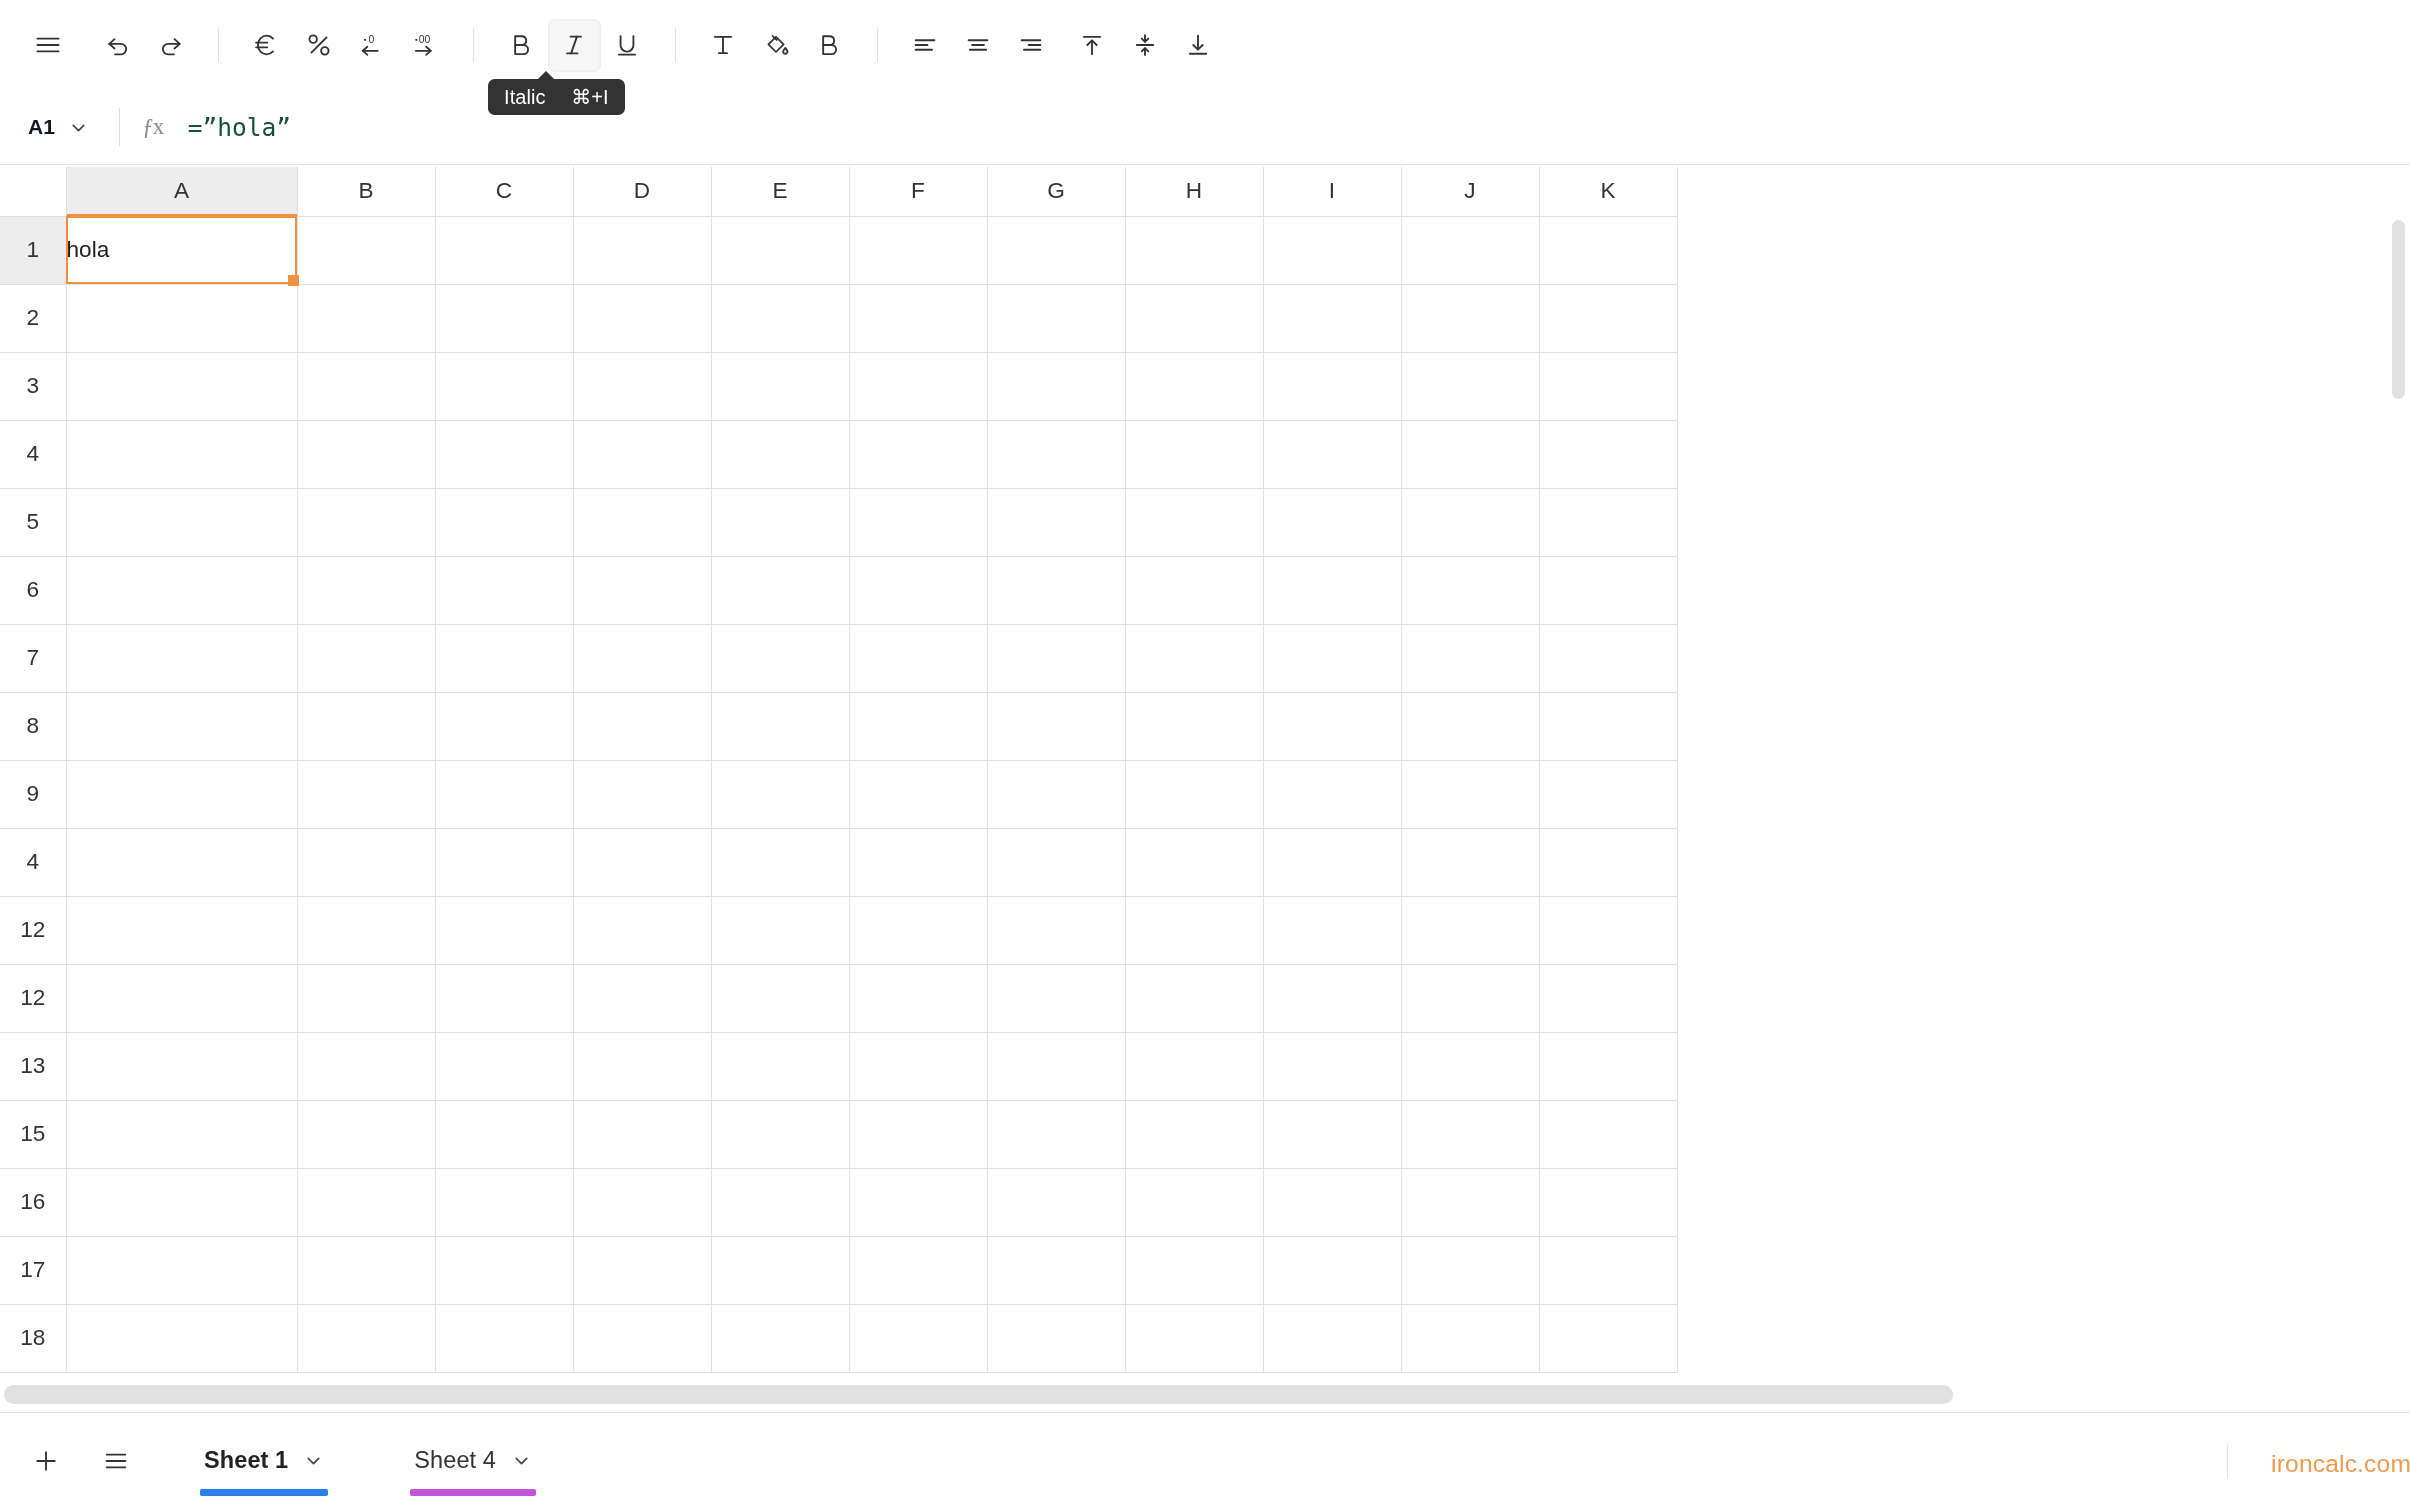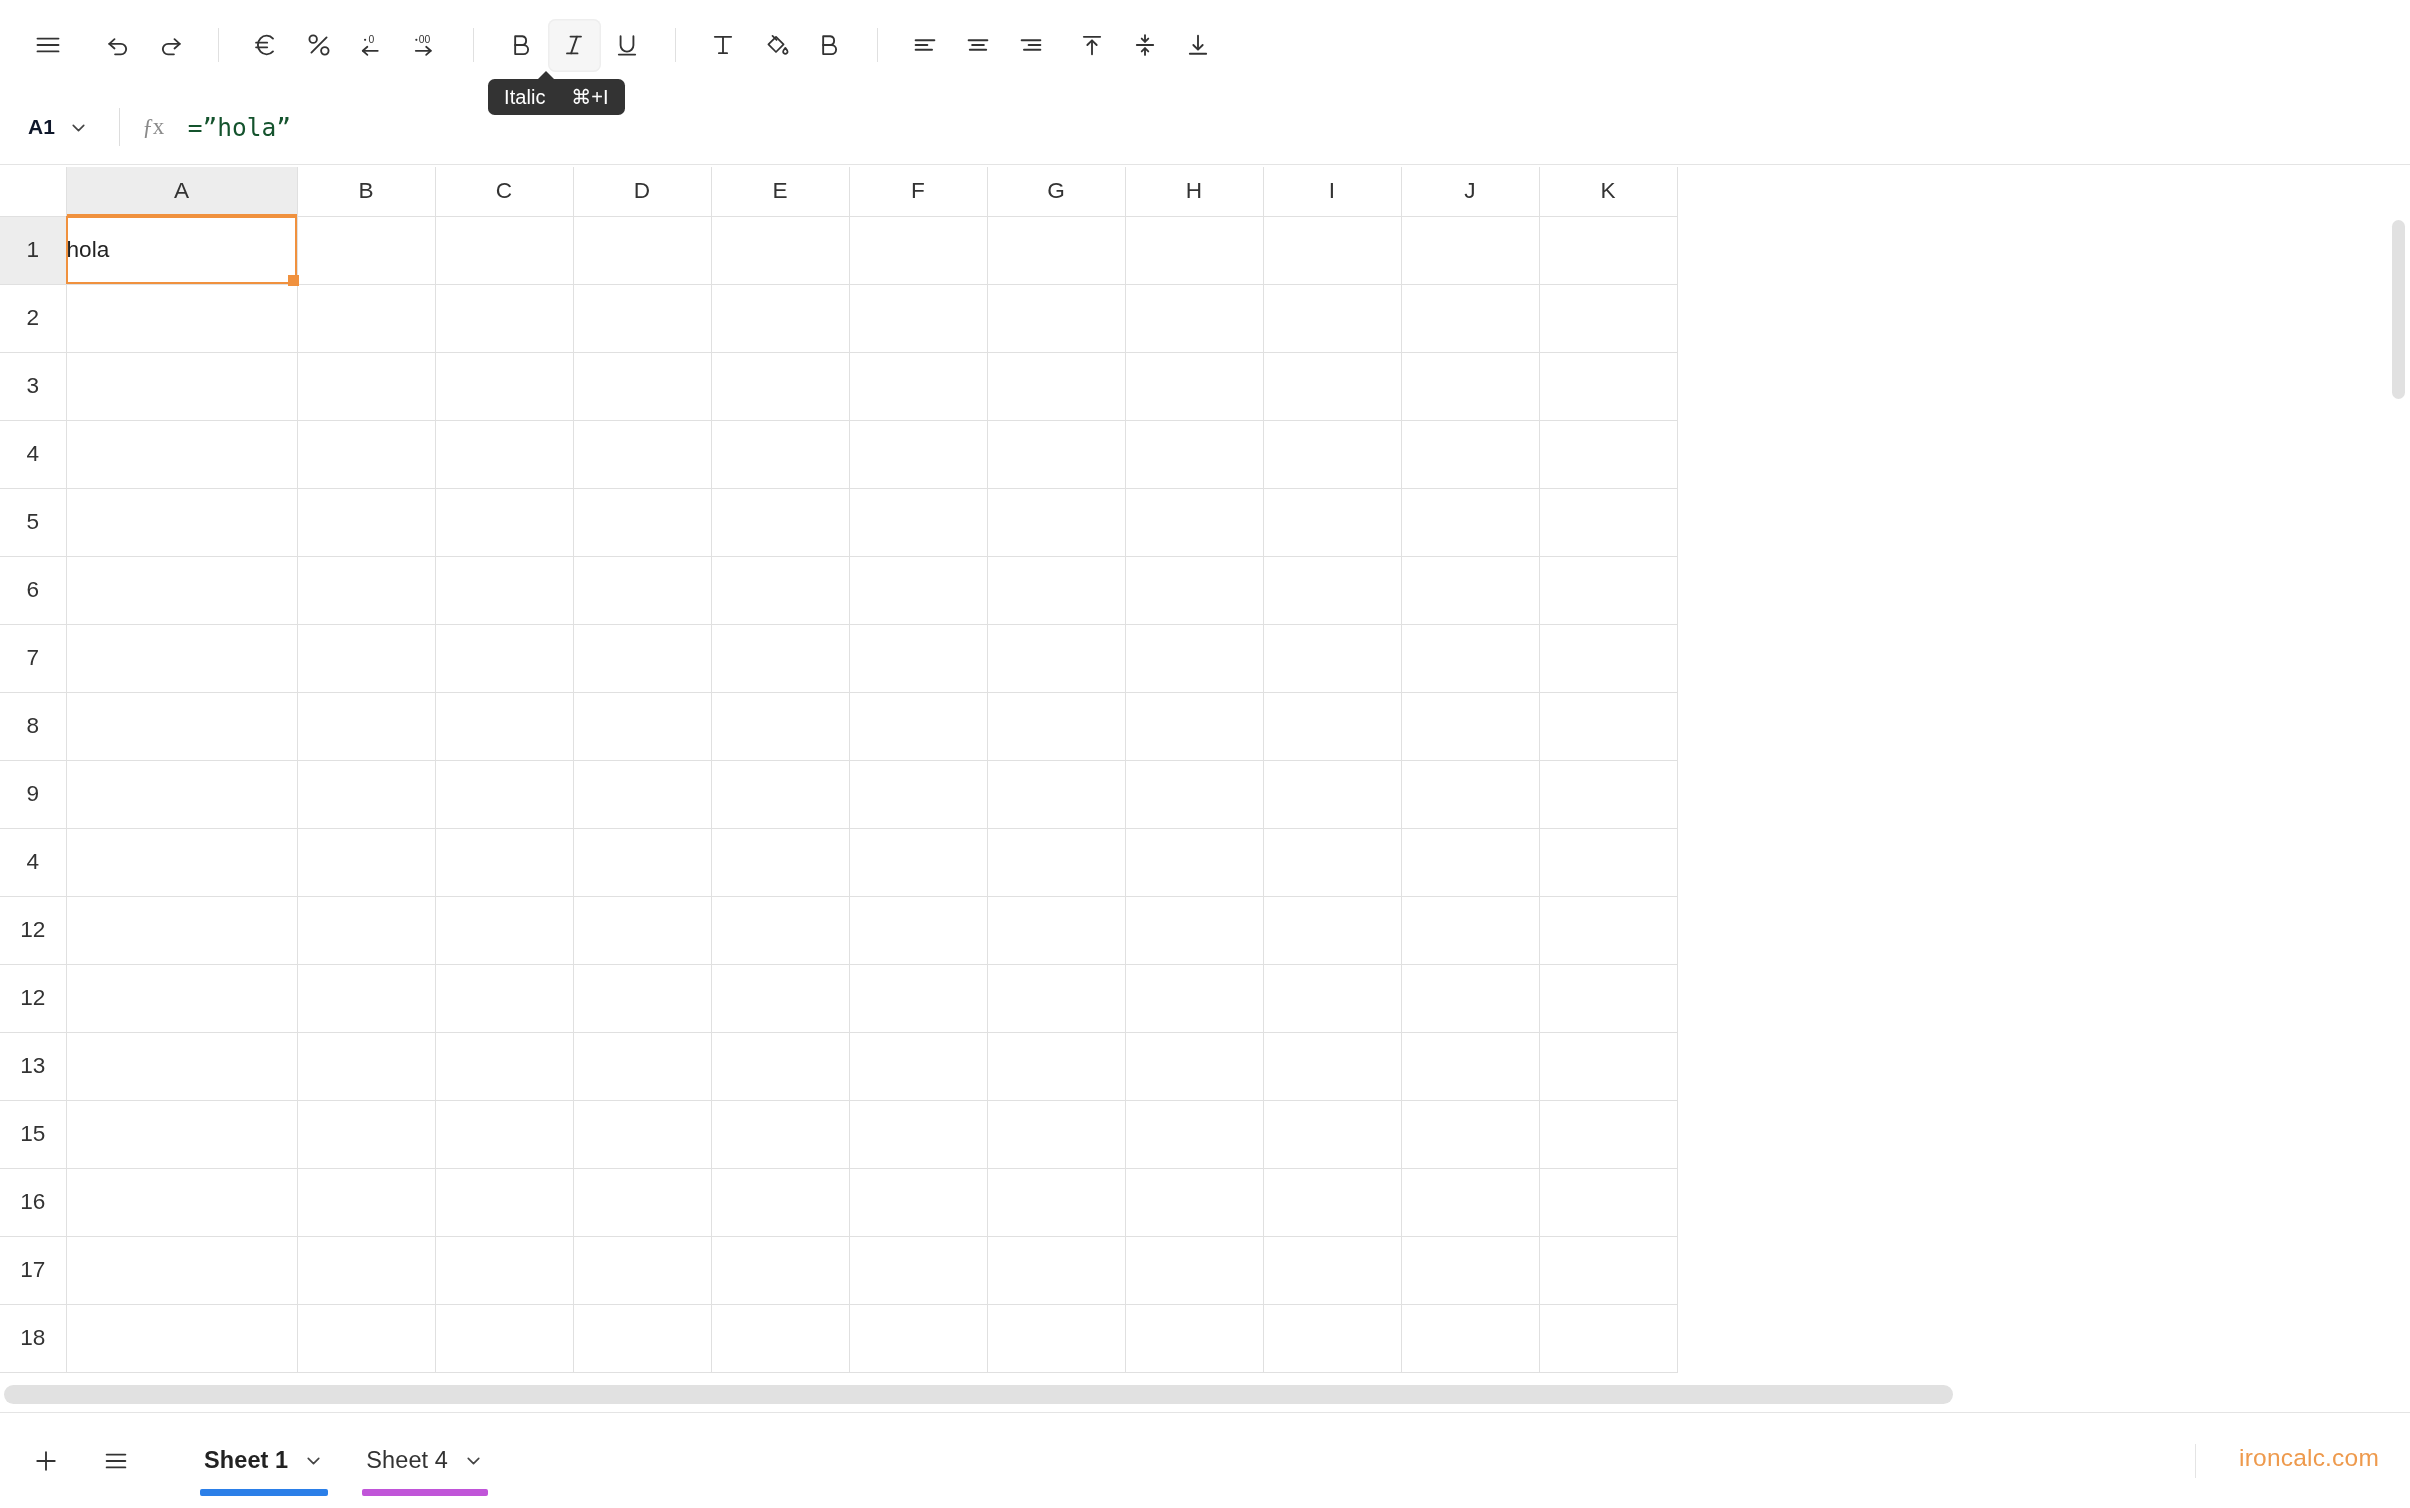--- a/index.html
+++ b/index.html
@@ -200,38 +200,38 @@
     background:#ffffff;
     border-top:0.9px solid #e4e4e4;
     display:flex; align-items:center;
   }
   .bb-icon{
     width:49px; height:49px; margin-left:21px;
     display:flex; align-items:center; justify-content:center;
     cursor:pointer; color:#333; border-radius:7.5px;
     flex:none;
   }
-  #sheettabs{ display:flex; align-items:flex-end; margin-left:43px; height:96px; }
+  #sheettabs{ display:flex; align-items:flex-end; margin-left:43px; height:96px;gap:48px; }
   .sheettab{
     position:relative;
     display:flex; align-items:center;
     padding:0 21px;
     cursor:pointer;
     height:96px;
   }
   .sheettab .st-name{
     font-size:23.5px; color:#333333; letter-spacing:0.1px;
   }
   .sheettab.active .st-name{ font-weight:bold; color:#222222; }
   .sheettab .st-chev{ margin-left:15px; display:flex; align-items:center; color:#444; }
   .sheettab .st-bar{
     position:absolute; left:17px; right:17px; bottom:13px; height:6.6px;
     border-radius:1.9px;
   }
-  #brand-area{ margin-left:auto; display:flex; align-items:flex-start; padding-right:32px; }
+  #brand-area{ margin-left:auto; display:flex; align-items:flex-end; }
   #brand-sep{ width:0.9px; height:34px; background:#e4e4e4; margin-right:43px; }
   #brand{
     font-size:24.5px; color:#EE9A4D; letter-spacing:0.2px;
   }
 </style>
 </head>
 <body>
 
 <div id="toolbar">
 

